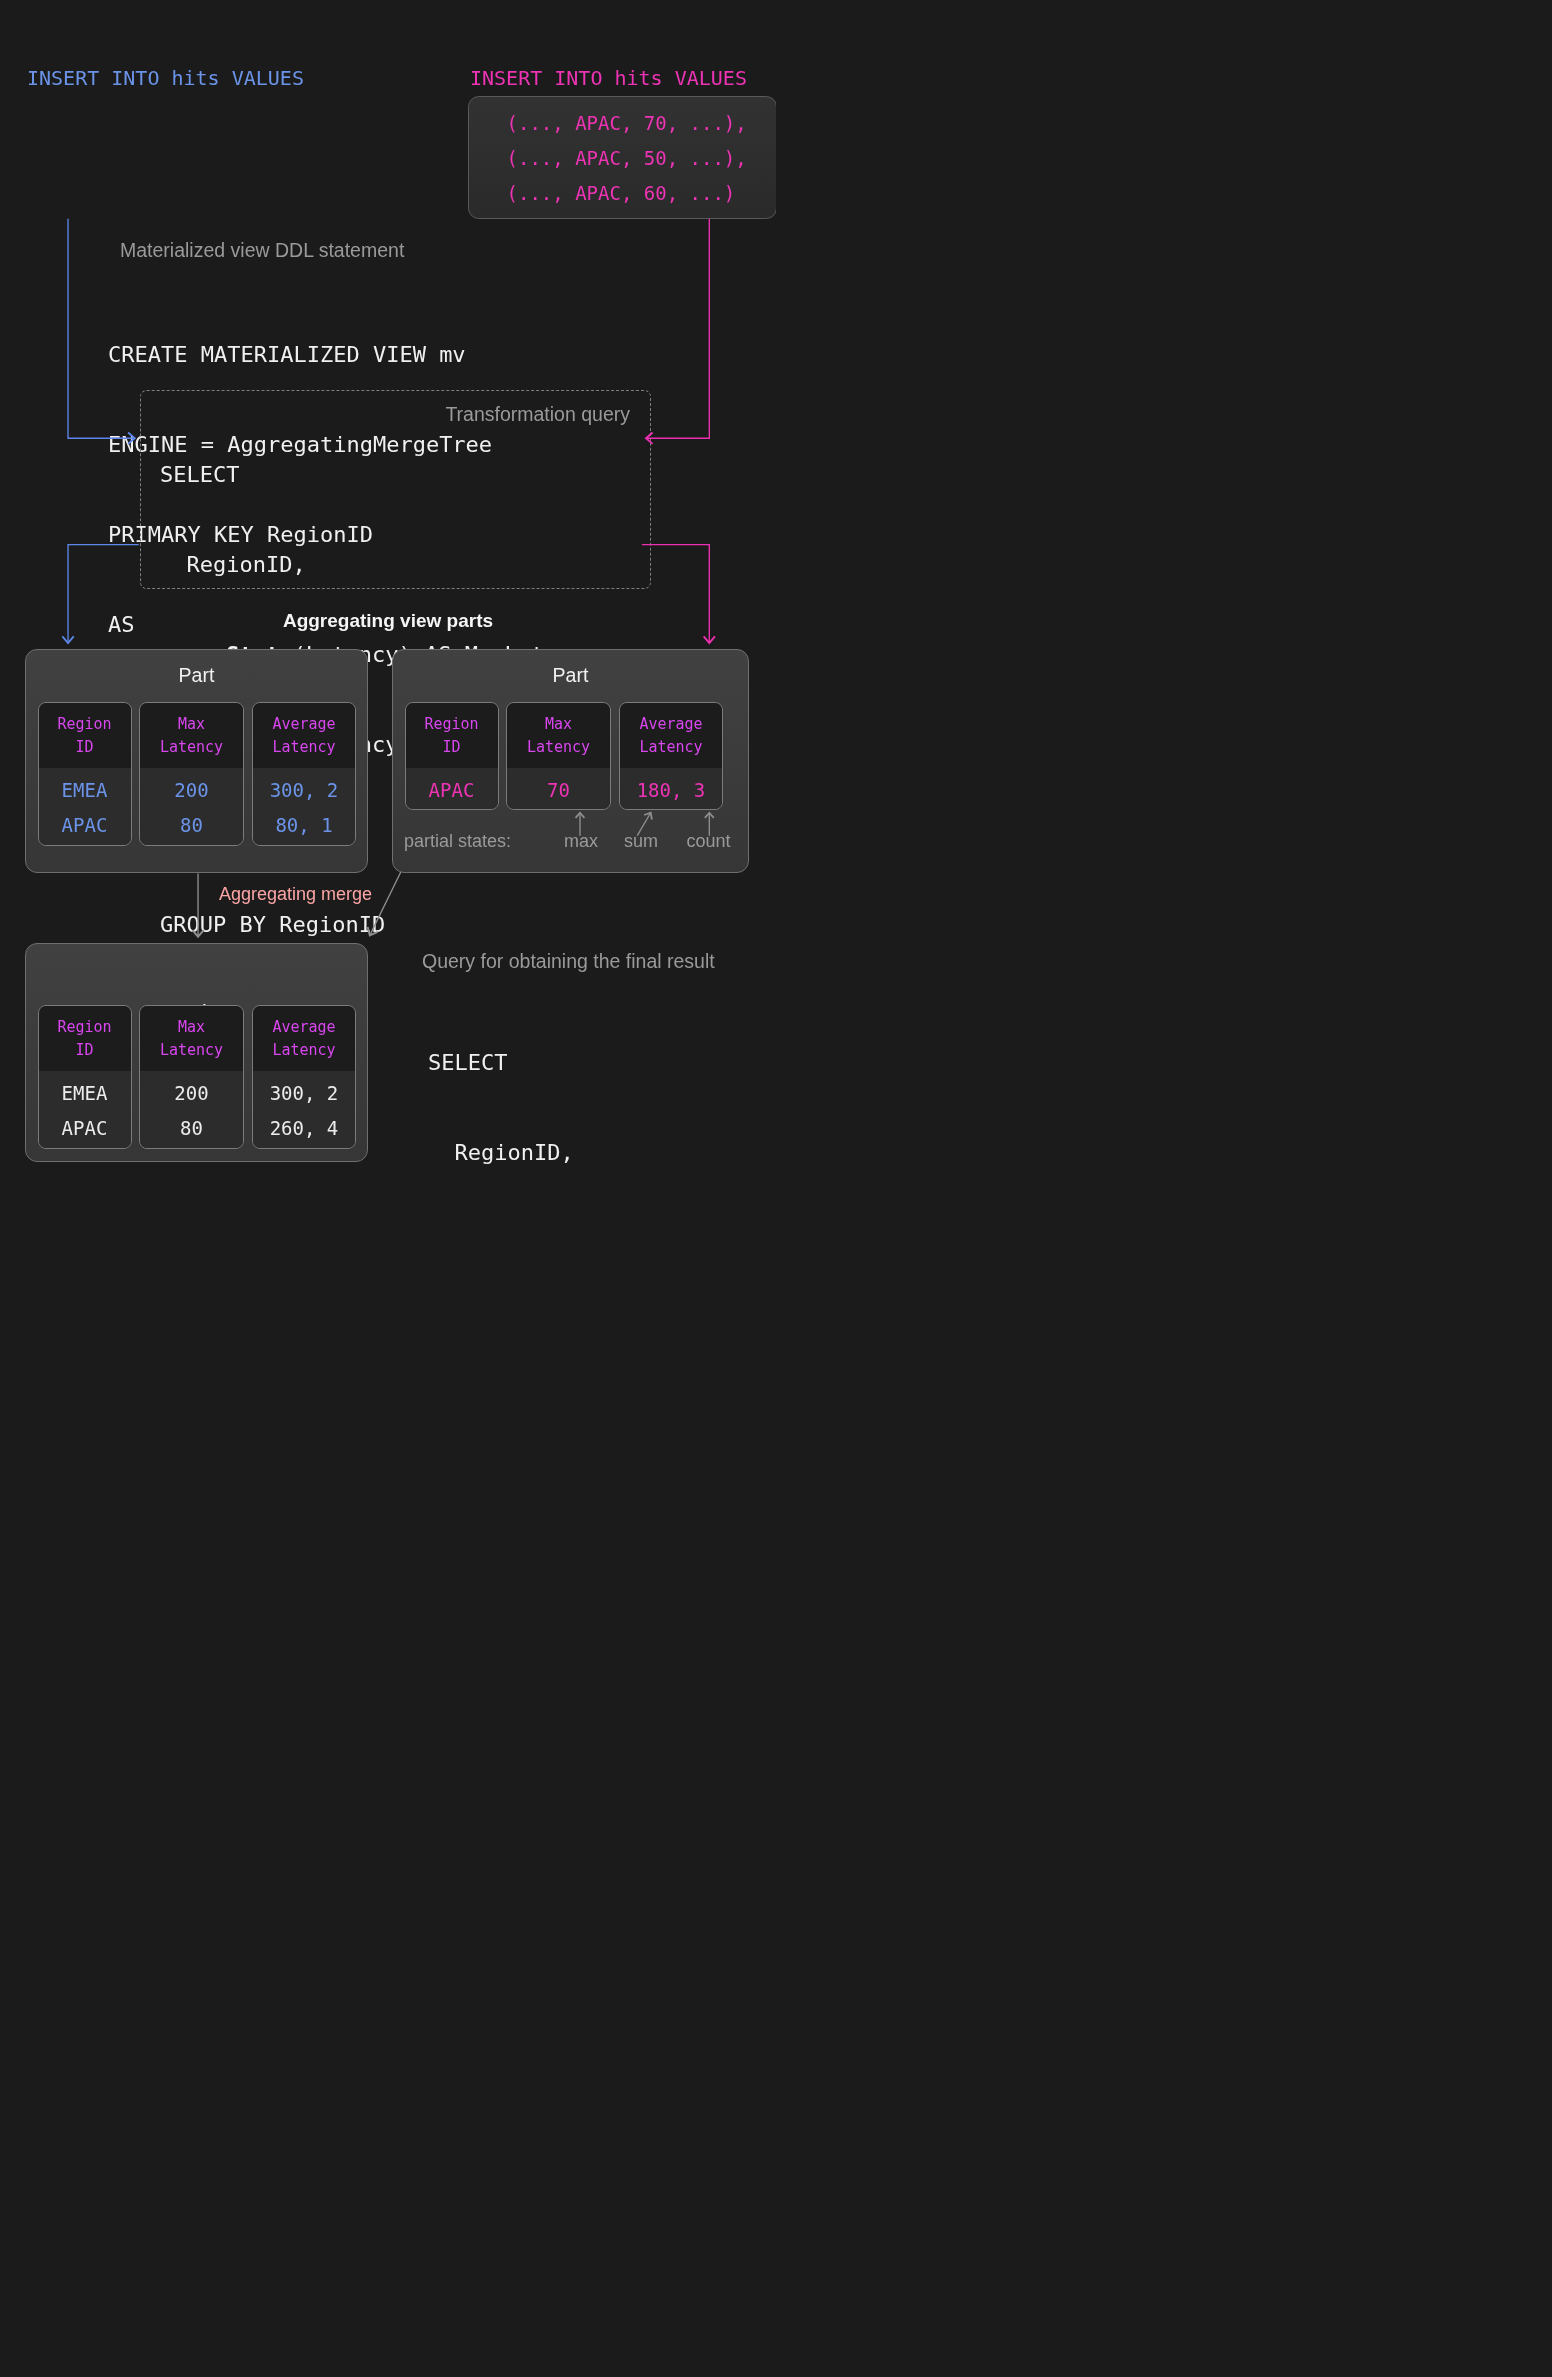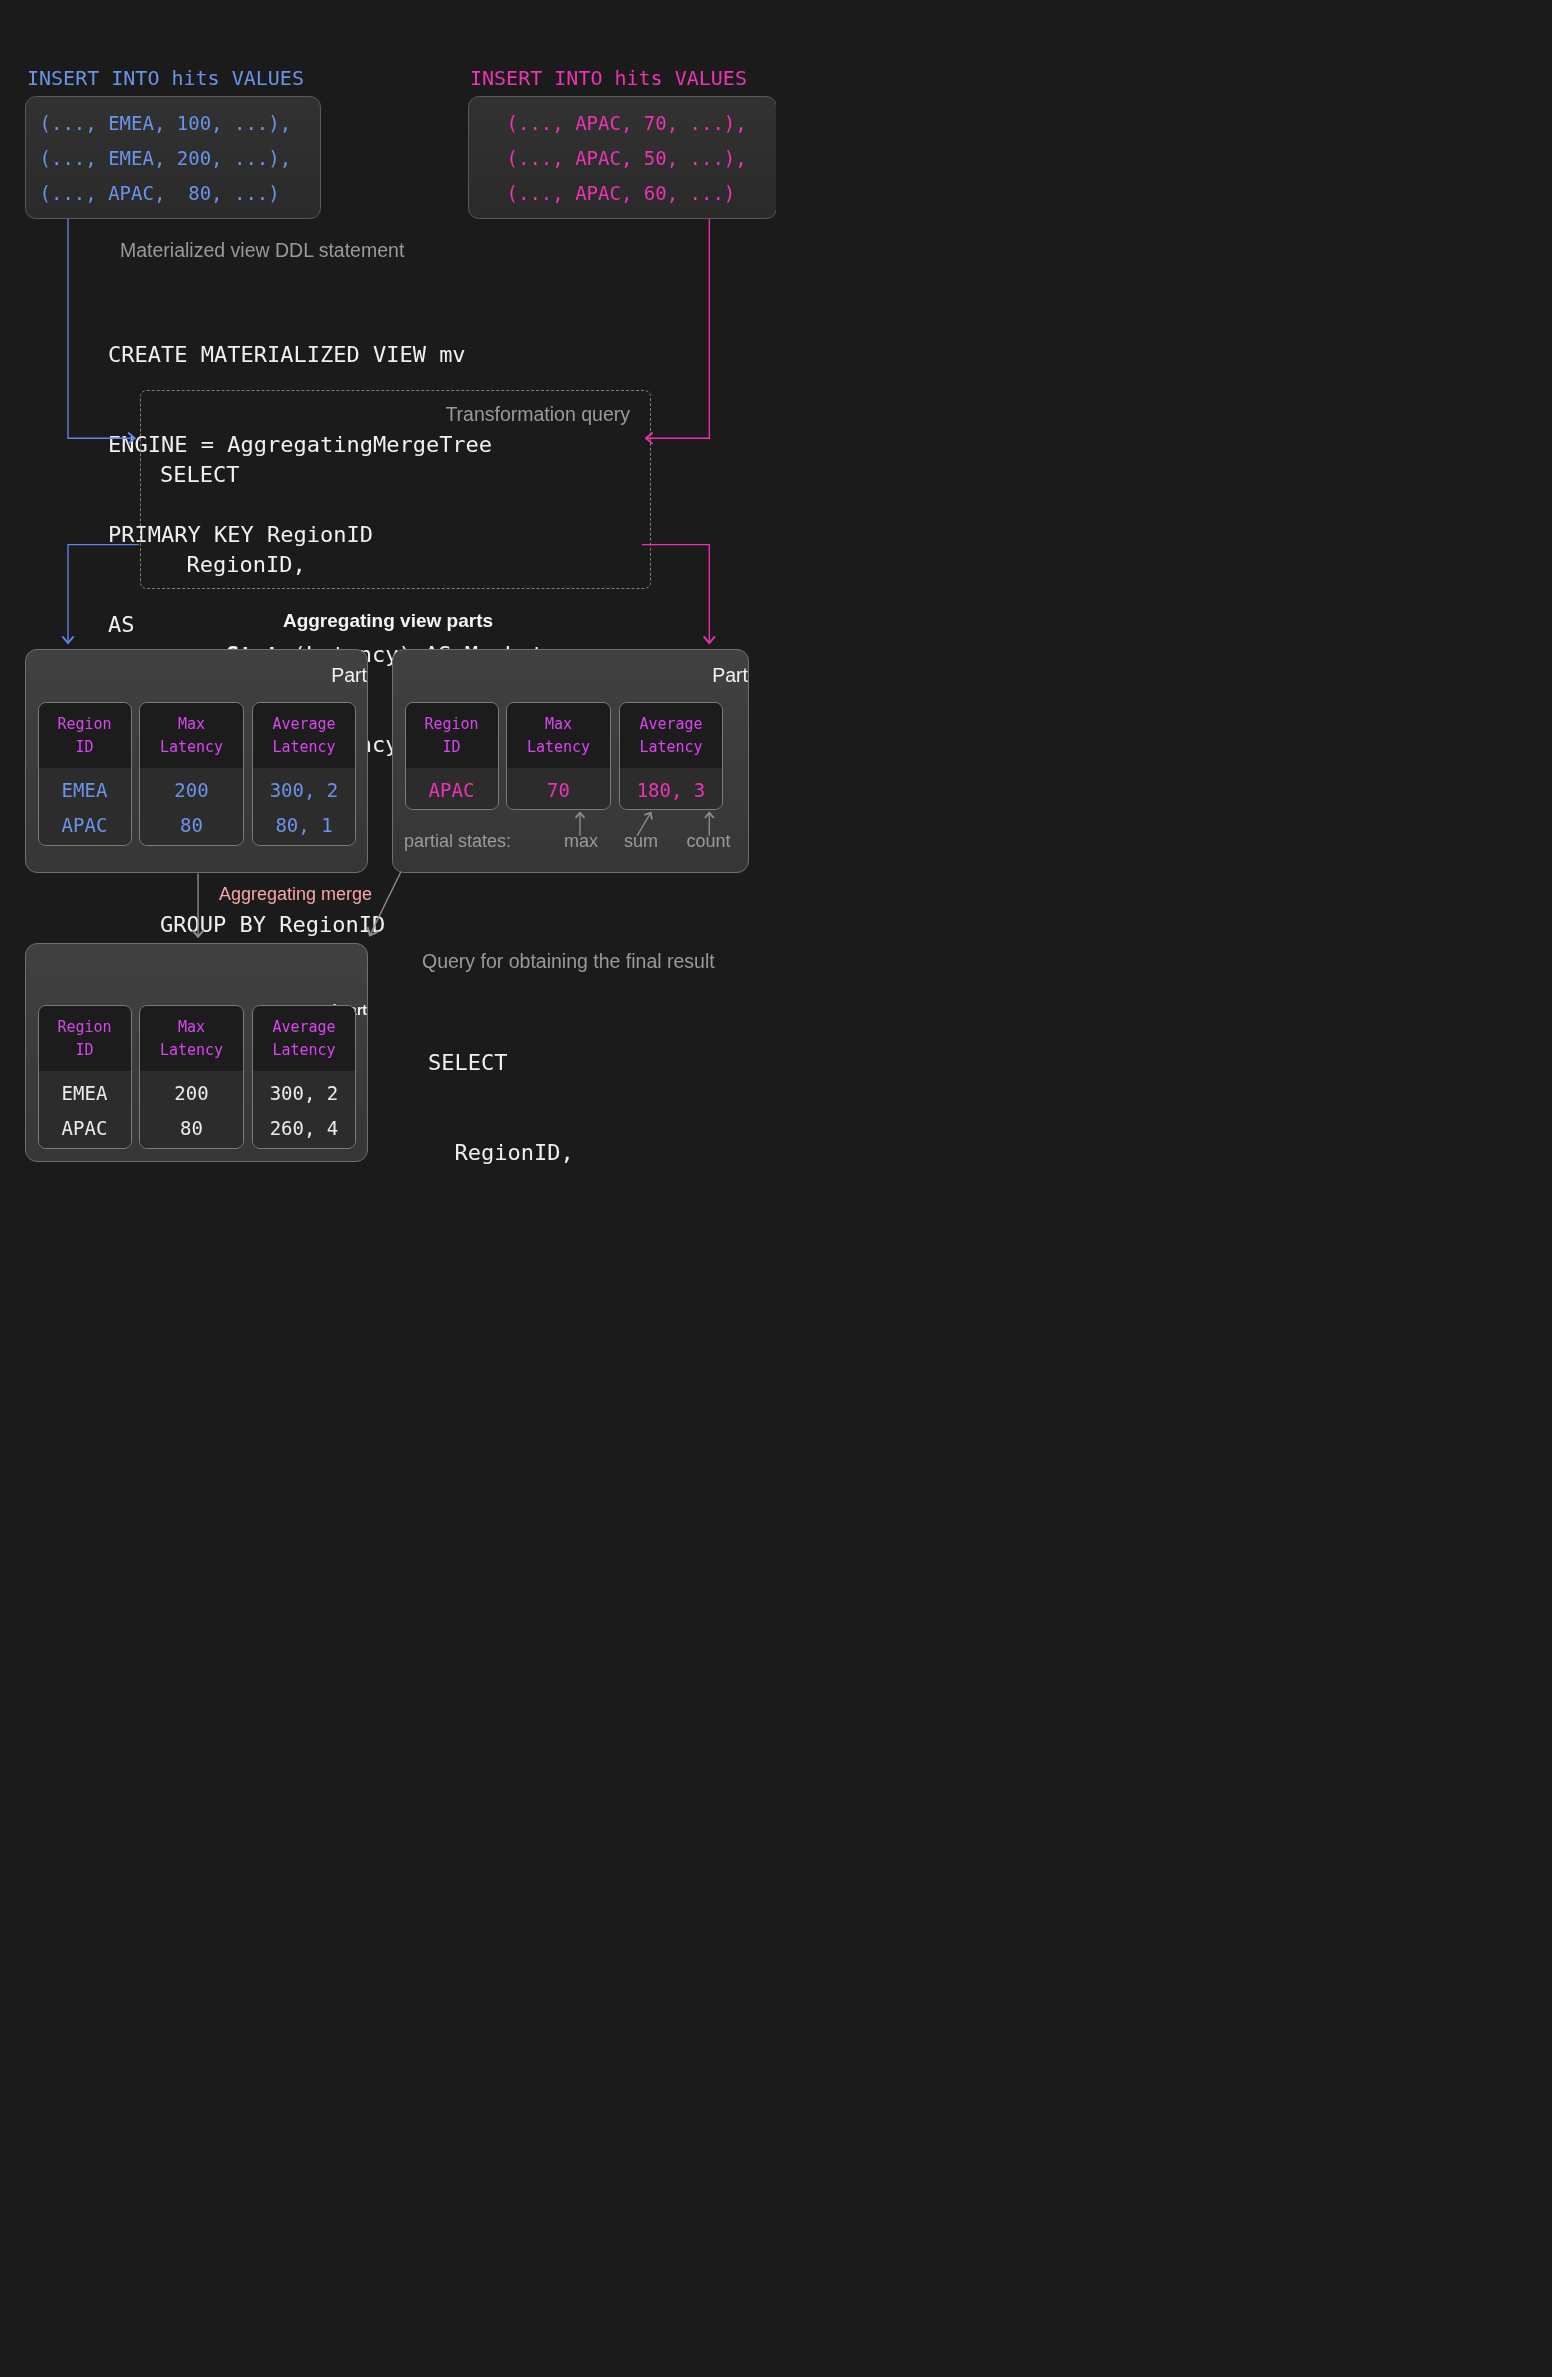--- a/index.html
+++ b/index.html
@@ -14,48 +14,41 @@
   .code-box .row{font-size:19px;line-height:35px;white-space:pre;}
   .blue{color:#6b94e9;}
   .pink{color:#ee34b4;}
   .ins-header{font-size:20px;white-space:pre;}
   .ddl-code,.q-code{font-size:22px;line-height:30px;white-space:pre;color:#f0f0f0;}
   .codeline{white-space:pre;}
   .codeline .b{font-weight:700;}
   .dashed-box{position:absolute;border:1.3px dashed #7e7e7e;border-radius:6.7px;padding-left:8px;}
   .part-box{position:absolute;background:linear-gradient(180deg,#414142,#363637);
             border:1.3px solid #6f6f71;border-radius:12px;}
-  .part-title{position:absolute;top:13.5px;left:0;width:100%;text-align:right;
+  .part-title{position:absolute;top:13.5px;left:0;width:100%;text-align:center;
               color:#f2f2f2;font-size:19.5px;font-weight:500;}
   .part-title.bold{font-weight:700;font-size:14px;margin-top:44px;}
   .col{position:absolute;border:1.3px solid #7b7b7d;border-radius:8px;overflow:hidden;
        display:flex;flex-direction:column;}
   .col-head{flex:0 0 65px;background:#1c1c1d;color:#d946ef;display:flex;align-items:center;
             justify-content:center;text-align:center;white-space:pre-line;
             font-size:15px;line-height:23px;}
   .col-vals{flex:1;background:#2c2c2d;padding-top:5.4px;}
   .val{height:35px;line-height:35px;text-align:center;font-size:19px;}
   .val.white{color:#ececec;}
   .ann{position:absolute;color:#9a9a9a;font-size:18px;text-align:center;}
   svg.overlay{position:absolute;left:0;top:0;pointer-events:none;}
 </style>
 </head>
 <body>
 
 <div id="canvas">
 
 
   <div class="abs mono blue ins-header" style="left:27px;top:66px;">INSERT INTO hits VALUES</div>
-  <div class="code-box" style="left:25px;top:96px;width:294px;height:121px;">
-    <div class="rows">
-      <div class="row mono blue">(..., EMEA, 100, ...),</div>
-      <div class="row mono blue">(..., EMEA, 200, ...),</div>
-      <div class="row mono blue">(..., APAC,  80, ...)</div>
-    </div>
-  </div>
 
   <div class="abs mono pink ins-header" style="left:470px;top:66px;">INSERT INTO hits VALUES</div>
   <div class="code-box" style="left:468px;top:96px;width:283px;height:121px;padding-left:24px;">
     <div class="rows">
       <div class="row mono pink">(..., APAC, 70, ...),</div>
       <div class="row mono pink">(..., APAC, 50, ...),</div>
       <div class="row mono pink">(..., APAC, 60, ...)</div>
     </div>
   </div>
 

